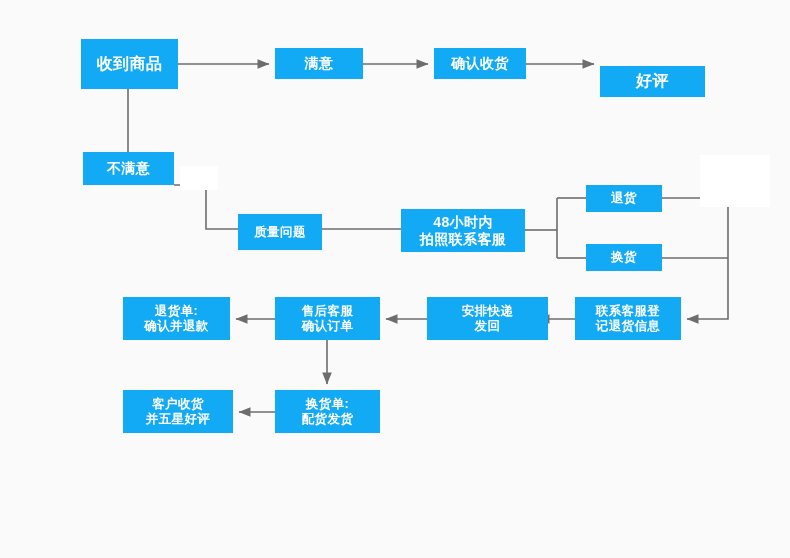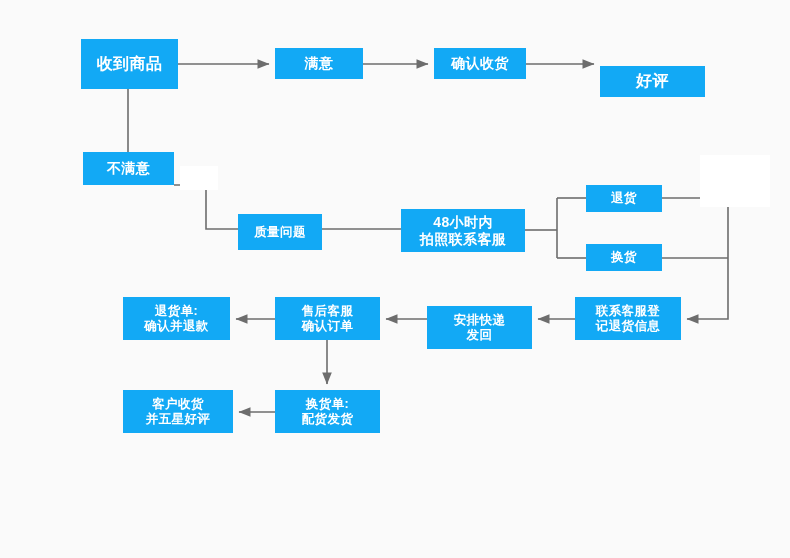--- a/index.html
+++ b/index.html
@@ -104,21 +104,21 @@
   <div class="node mid" style="left:434px; top:48px;  width:92px;  height:31px;">确认收货</div>
   <div class="node big" style="left:600px; top:50px;  width:105px; height:31px;margin-top:16px;">好评</div>
   <div class="node mid" style="left:83px;  top:152px; width:91px;  height:33px;">不满意</div>
   <div class="node small" style="left:238px; top:214px; width:84px;  height:36px;">质量问题</div>
   <div class="node mid" style="left:401px; top:209px; width:124px; height:43px;">48小时内
 拍照联系客服</div>
   <div class="node small" style="left:586px; top:185px; width:76px;  height:27px;">退货</div>
   <div class="node small" style="left:586px; top:244px; width:76px;  height:27px;">换货</div>
   <div class="node small" style="left:575px; top:297px; width:106px; height:43px;">联系客服登
 记退货信息</div>
-  <div class="node small" style="left:427px; top:306px; width:105px; height:43px;">安排快递
+  <div class="node small" style="left:427px; top:297px; width:121px; height:43px;">安排快递
 发回</div>
   <div class="node small" style="left:275px; top:297px; width:105px; height:43px;text-align:center;">售后客服
 确认订单</div>
   <div class="node small" style="left:123px; top:297px; width:107px; height:43px;">退货单:
 确认并退款</div>
   <div class="node small" style="left:123px; top:390px; width:110px; height:43px;">客户收货
 并五星好评</div>
   <div class="node small" style="left:275px; top:390px; width:105px; height:43px;">换货单:
 配货发货</div>
 

